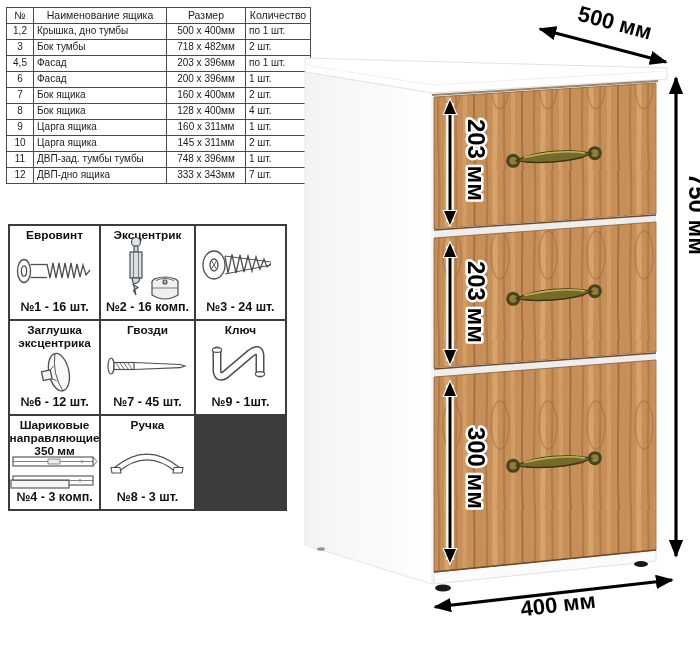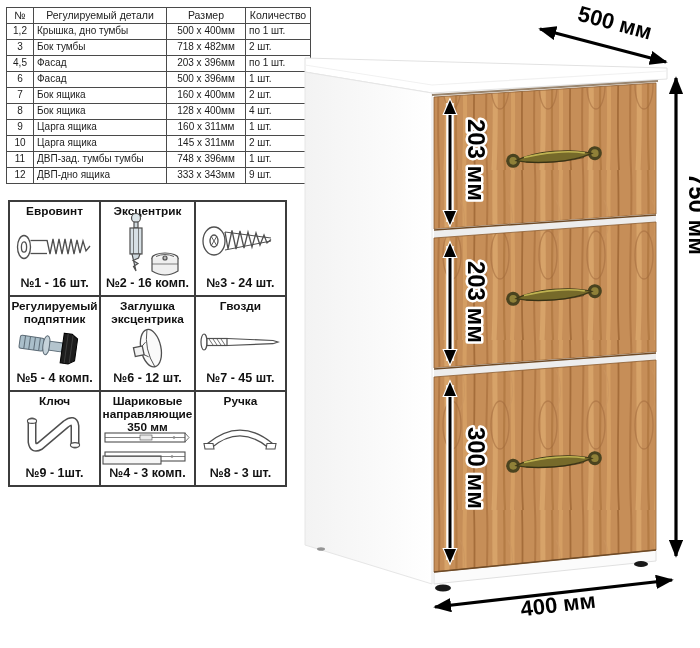--- a/index.html
+++ b/index.html
@@ -15,21 +15,21 @@
     border:1px solid #4a4a4a;font-size:10px;line-height:1.05;
     padding:1px 3px;height:13px;white-space:nowrap;color:#1c1c1c;
   }
   .parts-table th{font-weight:400;font-size:10.5px;text-align:center;color:#222;}
   .parts-table td.c0{width:20px;text-align:center;}
   .parts-table td.c1{width:126px;text-align:left;}
   .parts-table td.c2{width:72px;text-align:center;}
   .parts-table td.c3{width:58px;text-align:left;}
   
   .hw-grid{
-    position:absolute;left:8px;top:200px;width:277px;
+    position:absolute;left:8px;top:224px;width:277px;
     display:grid;grid-template-columns:1fr 1.04fr 1fr;
     border:1px solid #3c3c3c;background:#3c3c3c;grid-gap:0;
   }
   .hw-cell{
     border:1px solid #3c3c3c;background:#fff;height:95px;
     display:flex;flex-direction:column;align-items:center;justify-content:space-between;
     padding:3px 1px 5px;box-sizing:border-box;overflow:hidden;
   }
   .hw-title{font-weight:bold;font-size:11.8px;line-height:1.12;text-align:center;color:#111;}
   .hw-icon{flex:1;display:flex;align-items:center;justify-content:center;min-height:0;}
@@ -46,21 +46,21 @@
     fill:#000;text-anchor:middle;
   }
 </style>
 </head>
 <body>
 
 <table class="parts-table">
   <thead>
       <tr>
         <th>№</th>
-        <th>Регулируемый детали</th>
+        <th>Наименование ящика</th>
         <th>Размер</th>
         <th>Количество</th>
       </tr>
     </thead>
   <tbody>
       <tr>
         <td class="c0">1,2</td>
         <td class="c1">Крышка, дно тумбы</td>
         <td class="c2">500 x 400мм</td>
         <td class="c3">по 1 шт.</td>
@@ -73,21 +73,21 @@
       </tr>
       <tr>
         <td class="c0">4,5</td>
         <td class="c1">Фасад</td>
         <td class="c2">203 x 396мм</td>
         <td class="c3">по 1 шт.</td>
       </tr>
       <tr>
         <td class="c0">6</td>
         <td class="c1">Фасад</td>
-        <td class="c2">500 x 396мм</td>
+        <td class="c2">200 x 396мм</td>
         <td class="c3">1 шт.</td>
       </tr>
       <tr>
         <td class="c0">7</td>
         <td class="c1">Бок ящика</td>
         <td class="c2">160 x 400мм</td>
         <td class="c3">2 шт.</td>
       </tr>
       <tr>
         <td class="c0">8</td>
@@ -110,21 +110,21 @@
       <tr>
         <td class="c0">11</td>
         <td class="c1">ДВП-зад. тумбы тумбы</td>
         <td class="c2">748 x 396мм</td>
         <td class="c3">1 шт.</td>
       </tr>
       <tr>
         <td class="c0">12</td>
         <td class="c1">ДВП-дно ящика</td>
         <td class="c2">333 x 343мм</td>
-        <td class="c3">9 шт.</td>
+        <td class="c3">7 шт.</td>
       </tr>
     </tbody>
 </table>
 
 <div class="hw-grid">
     <div class="hw-cell">
       <div class="hw-title">Евровинт</div>
       <div class="hw-icon">
         <svg width="82" height="40" viewBox="0 0 82 40">
           <g stroke="#4f4f4f" fill="none" stroke-width="1.3">
@@ -165,40 +165,20 @@
           <g stroke="#4f4f4f" fill="none" stroke-width="1.3">
             <ellipse cx="15" cy="26" rx="11" ry="14"></ellipse>
             <ellipse cx="15" cy="26" rx="4" ry="6"></ellipse>
             <path d="M12,21 l6,10 M18,21 l-6,10" stroke-width="0.9"></path>
             <path d="M26,17 L72,23 M26,35 L72,26" stroke-width="1"></path>
             <polyline points="26,17 29,34 33,15.5 37,34 41,16 45,33 49,17 53,32 57,18 61,30 65,20 68,28 72,24.5"></polyline>
           </g>
         </svg>
       </div>
       <div class="hw-count">№3 - 24 шт.</div>
-    </div>
-    <div class="hw-cell">
-      <div class="hw-title">Регулируемый подпятник</div>
-      <div class="hw-icon">
-        <svg width="80" height="58" viewBox="0 0 80 58">
-          <g transform="rotate(8 40 29)" stroke="#5c6b76" stroke-width="1">
-            <rect x="4" y="20" width="24" height="13" rx="2" fill="#aabfca"></rect>
-            <line x1="9" y1="20" x2="9" y2="33"></line>
-            <line x1="14" y1="20" x2="14" y2="33"></line>
-            <line x1="19" y1="20" x2="19" y2="33"></line>
-            <line x1="24" y1="20" x2="24" y2="33"></line>
-            <ellipse cx="31" cy="26.5" rx="3.5" ry="9.5" fill="#c6d3da"></ellipse>
-            <rect x="34" y="22" width="13" height="9" fill="#b4c4cd"></rect>
-            <path d="M47,12 h8 l6,4 v22 l-6,4 h-8 z" fill="#1d1d1d" stroke="#000"></path>
-            <line x1="51" y1="12" x2="51" y2="42" stroke="#3e3e3e"></line>
-            <line x1="56" y1="13" x2="56" y2="41" stroke="#3e3e3e"></line>
-          </g>
-        </svg>
-      </div>
-      <div class="hw-count">№5 - 4 комп.</div>
     </div>
     <div class="hw-cell">
       <div class="hw-title">Заглушка эксцентрика</div>
       <div class="hw-icon">
         <svg width="64" height="60" viewBox="0 0 64 60">
           <g stroke="#4f4f4f" fill="none" stroke-width="1.3" transform="rotate(-12 32 30)">
             <ellipse cx="36" cy="30" rx="10" ry="19" fill="#fafafa"></ellipse>
             <path d="M36,11 Q29,30 36,49" stroke-width="0.9"></path>
             <rect x="19" y="26" width="9" height="9" fill="#f2f2f2"></rect>
             <path d="M28,26 L32,23 M28,35 L32,38" stroke-width="0.9"></path>

